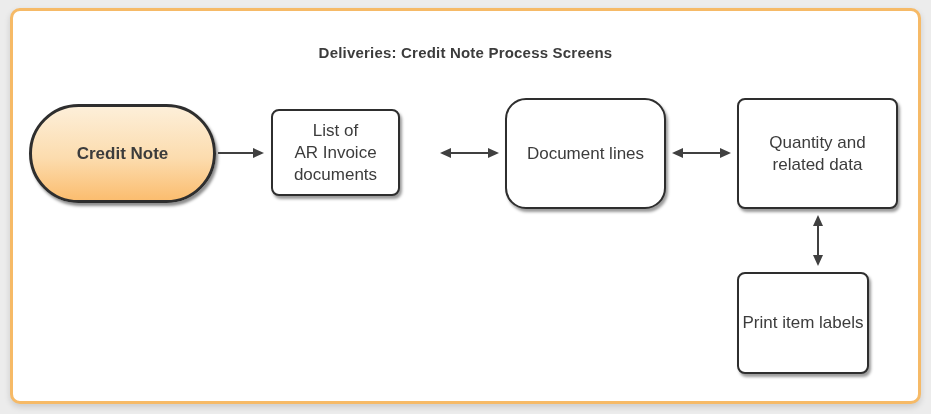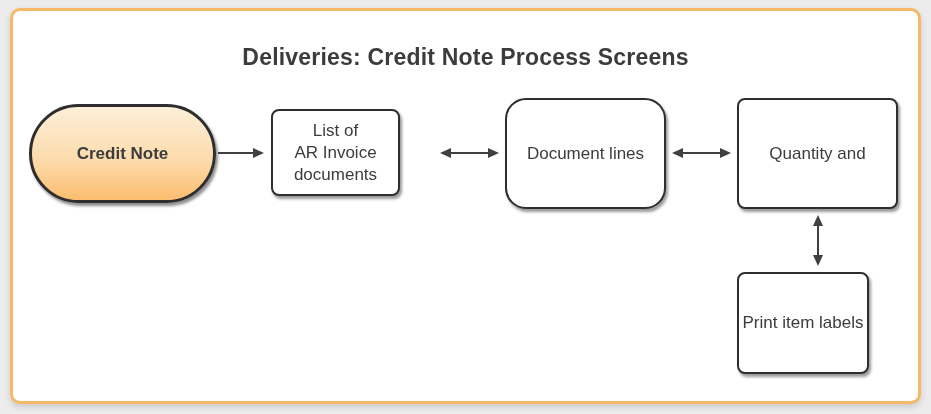--- a/index.html
+++ b/index.html
@@ -26,21 +26,21 @@
     border: 3px solid var(--frame-border, #F6BA67);
     border-radius: 10px;
     box-shadow: 0 3px 6px rgba(0,0,0,0.14);
   }
   .diagram-title {
     position: absolute;
     left: 0;
     right: 0;
     top: 44px;
     text-align: center;
-    font-size: 23px;
+    font-size: 15px;
     font-weight: bold;
     letter-spacing: 0.2px;
     color: var(--text, #3C3C3C);
   }
   .node {
     position: absolute;
     box-sizing: border-box;
     display: flex;
     flex-direction: column;
     align-items: center;
@@ -101,20 +101,21 @@
   <div>AR Invoice</div>
   <div>documents</div>
 </div>
 
 <div class="node process n2">
   <div>Document lines</div>
 </div>
 
 <div class="node process n3">
   <div>Quantity and</div>
+  <div>related data</div>
 </div>
 
 <div class="node process n4">
   <div>Print item labels</div>
 </div>
 
 <svg class="connectors" width="931" height="414">
   <defs>
     <marker id="ah" markerWidth="11" markerHeight="10" refX="9" refY="5" orient="auto-start-reverse" markerUnits="userSpaceOnUse">
       <path class="arrow-head" d="M0,0 L11,5 L0,10 z"></path>

